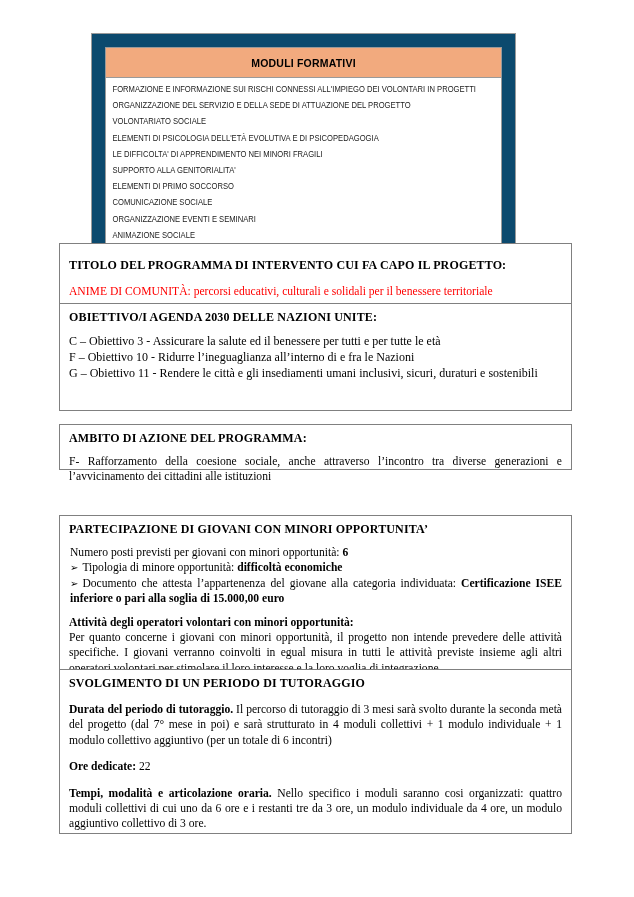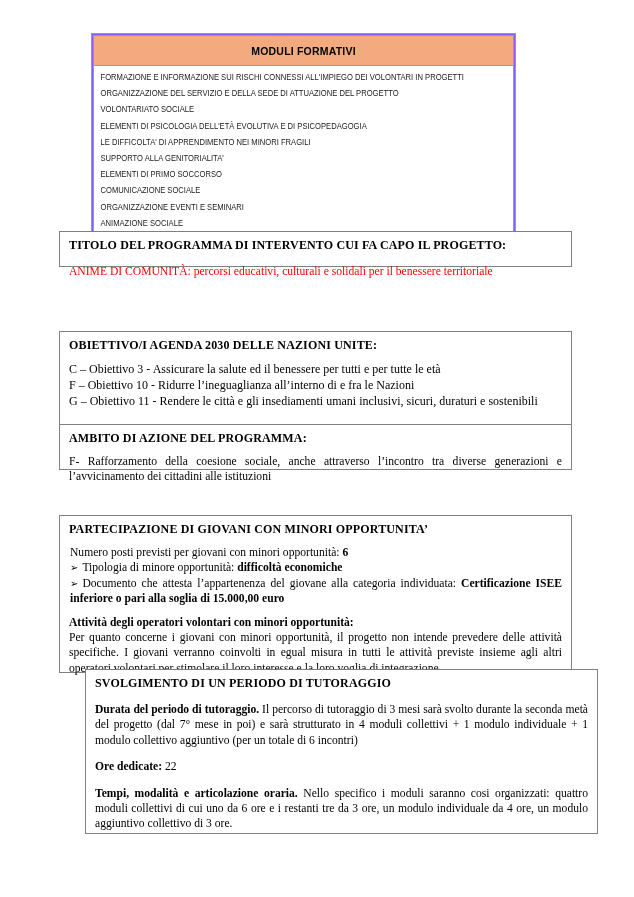--- a/index.html
+++ b/index.html
@@ -26,23 +26,23 @@
     background: #ffffff;
   }
 
   
   .moduli-table {
     position: absolute;
     left: 91px;
     top: 33px;
     width: 425px;
     border: 1px solid #9a9a9a;
-    background: #8b5cf6;
+    background: #0c4a6e;
     box-sizing: border-box;
-    padding: 1px;
+    padding: 13px;
   }
   .moduli-header {
     background: #F2AA7E;
     border: 1px solid #9a9a9a;
     box-sizing: border-box;
     height: 31px;
     line-height: 31px;
     text-align: center;
     font-family: "Liberation Sans", "DejaVu Sans", sans-serif;
     font-weight: bold;
@@ -136,27 +136,27 @@
       <div class="moduli-row">ELEMENTI DI PSICOLOGIA DELL'ETÀ EVOLUTIVA E DI PSICOPEDAGOGIA</div>
       <div class="moduli-row">LE DIFFICOLTA' DI APPRENDIMENTO NEI MINORI FRAGILI</div>
       <div class="moduli-row">SUPPORTO ALLA GENITORIALITA'</div>
       <div class="moduli-row">ELEMENTI DI PRIMO SOCCORSO</div>
       <div class="moduli-row">COMUNICAZIONE SOCIALE</div>
       <div class="moduli-row">ORGANIZZAZIONE EVENTI E SEMINARI</div>
       <div class="moduli-row">ANIMAZIONE SOCIALE</div>
     </div>
   </div>
 
-  <div class="box" style="top:231px; height:36px; padding-top:6px;">
+  <div class="box" style="top:243px; height:65px; padding-top:14px;">
     <h2>TITOLO DEL PROGRAMMA DI INTERVENTO CUI FA CAPO IL PROGETTO:</h2>
     <div class="gap"></div>
     <p class="red"><span>ANIME DI COMUNITÀ</span><span>: percorsi educativi, culturali e solidali per il benessere territoriale</span></p>
   </div>
 
-  <div class="box" style="top:303px; height:108px; padding-top:6px;margin-top:28px;">
+  <div class="box" style="top:303px; height:108px; padding-top:6px;">
     <h2>OBIETTIVO/I AGENDA 2030 DELLE NAZIONI UNITE:</h2>
     <div class="gap-sm"></div>
     <div class="listline">C – Obiettivo 3 - Assicurare la salute ed il benessere per tutti e per tutte le età</div>
     <div class="listline">F – Obiettivo 10 - Ridurre l’ineguaglianza all’interno di e fra le Nazioni</div>
     <div class="listline">G – Obiettivo 11 - Rendere le città e gli insediamenti umani inclusivi, sicuri, duraturi e sostenibili</div>
   </div>
 
   <div class="box" style="top:424px; height:46px; padding-top:6px;">
     <h2>AMBITO DI AZIONE DEL PROGRAMMA:</h2>
     <div class="gap-sm"></div>
@@ -172,21 +172,21 @@
     <p class="bullet-line"><span class="arrow">➢</span><span>Tipologia di minore opportunità: </span><b>difficoltà economiche</b></p>
 
     <p class="bullet-line justified"><span class="arrow">➢</span><span>Documento che attesta l’appartenenza del giovane alla categoria individuata: </span><b>Certificazione ISEE inferiore o pari alla soglia di 15.000,00 euro</b></p>
 
     <div class="gap-sm"></div>
 
     <p><b>Attività degli operatori volontari con minori opportunità:</b></p>
     <p class="justified">Per quanto concerne i giovani con minori opportunità, il progetto non intende prevedere delle attività specifiche. I giovani verranno coinvolti in egual misura in tutti le attività previste insieme agli altri operatori volontari per stimolare il loro interesse e la loro voglia di integrazione.</p>
   </div>
 
-  <div class="box" style="top:669px; height:165px; padding-top:6px;margin-left:26px;">
+  <div class="box" style="top:669px; height:165px; padding-top:6px;">
     <h2>SVOLGIMENTO DI UN PERIODO DI TUTORAGGIO</h2>
     <div class="gap"></div>
 
     <p class="justified"><b>Durata del periodo di tutoraggio.</b><span> Il percorso di tutoraggio di 3 mesi sarà svolto durante la seconda metà del progetto (dal 7° mese in poi) e sarà strutturato in 4 moduli collettivi + 1 modulo individuale + 1 modulo collettivo aggiuntivo (per un totale di 6 incontri)</span></p>
 
     <div class="gap"></div>
 
     <p><b>Ore dedicate:</b><span> 22</span></p>
 
     <div class="gap"></div>

